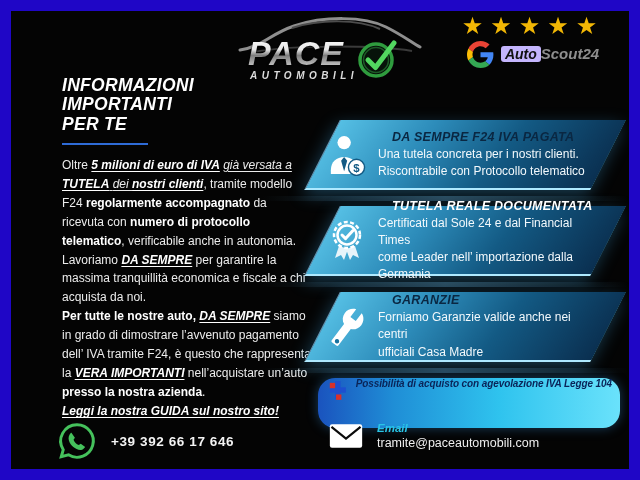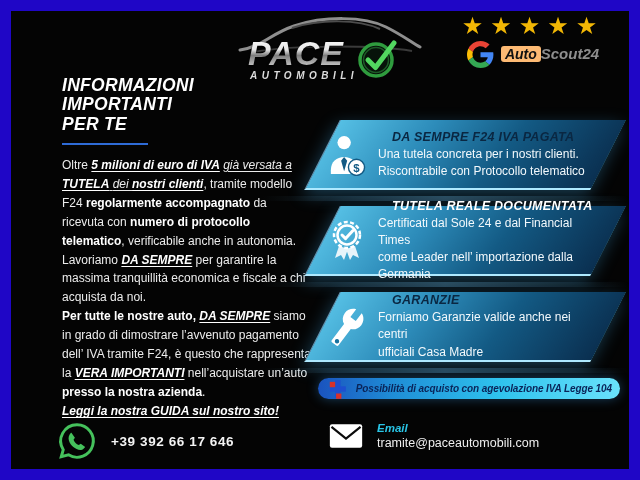--- a/index.html
+++ b/index.html
@@ -32,21 +32,21 @@
     position:absolute;left:16px;top:60px;
     font-size:10px;font-weight:700;font-style:italic;letter-spacing:4.5px;
     color:#dcdcdc;
   }
   .logo-check{position:absolute;left:120px;top:22px;width:50px;height:52px;}
   
   .ratings{left:448px;top:14px;width:170px;text-align:center;}
   .stars{font-size:24px;letter-spacing:7px;color:#f2b705;line-height:1;}
   .review-row{margin-top:3px;display:flex;align-items:center;justify-content:center;gap:7px;}
   .g-logo{width:27px;height:27px;}
-  .as-badge{background:#fdba74;color:#101010;font-weight:800;font-size:14px;font-style:italic;padding:0 4px;border-radius:3px;line-height:19px;}
+  .as-badge{background:#c4b5fd;color:#101010;font-weight:800;font-size:14px;font-style:italic;padding:0 4px;border-radius:3px;line-height:19px;}
   .as-rest{color:#8e8e8e;font-weight:600;font-size:15px;font-style:italic;}
   
   .info{left:62px;top:76px;width:250px;color:#ececec;}
   .info-title{
     margin:0;font-size:17.5px;line-height:1.1;font-weight:800;font-style:italic;
     color:#ffffff;white-space:pre-line;letter-spacing:.3px;
   }
   .info-rule{margin-top:9px;width:86px;height:2px;background:#2e6bd6;}
   .info-paras{margin-top:11px;font-size:12px;line-height:1.58;}
   .info-paras p{margin:0;}
@@ -74,22 +74,22 @@
   .card-icon{width:42px;display:flex;justify-content:center;flex:0 0 42px;}
   .card-text{flex:1;min-width:0;}
   .card-title{
     margin:0 0 2px 14px;font-size:12.5px;font-weight:700;font-style:italic;letter-spacing:.3px;
   }
   .title-dark{color:#0a2742;}
   .title-light{color:#ffffff;}
   .card-body{font-size:12px;line-height:1.42;color:#f3f9fc;white-space:pre-line;}
   
   .pill{
-    left:318px;top:378px;width:302px;height:21px;border-radius:17px;
-    display:flex;align-items:center;gap:8px;padding:0 8px 0 10px;box-sizing:border-box;
+    left:318px;top:378px;width:302px;height:50px;border-radius:17px;
+    display:flex;align-items:flex-start;gap:8px;padding:0 8px 0 10px;box-sizing:border-box;
     background:linear-gradient(90deg,#1a53be 0%,#1f8ed6 25%,#2fc3ee 60%,#6ae2fb 100%);
     box-shadow:0 0 12px rgba(60,170,255,.35);
   }
   .pill-label{font-size:10px;font-weight:800;font-style:italic;color:#0a2458;white-space:nowrap;letter-spacing:-.1px;}
   
   .whatsapp{left:56px;top:420px;display:flex;align-items:center;gap:13px;}
   .phone{color:#f4f4f4;font-size:13.5px;font-weight:700;letter-spacing:.6px;}
   .email{left:328px;top:422px;display:flex;align-items:flex-start;gap:13px;}
   .email-label{color:#29c5e6;font-size:11.5px;font-weight:800;font-style:italic;}
   .email-addr{color:#efefef;font-size:12.5px;margin-top:2px;}

